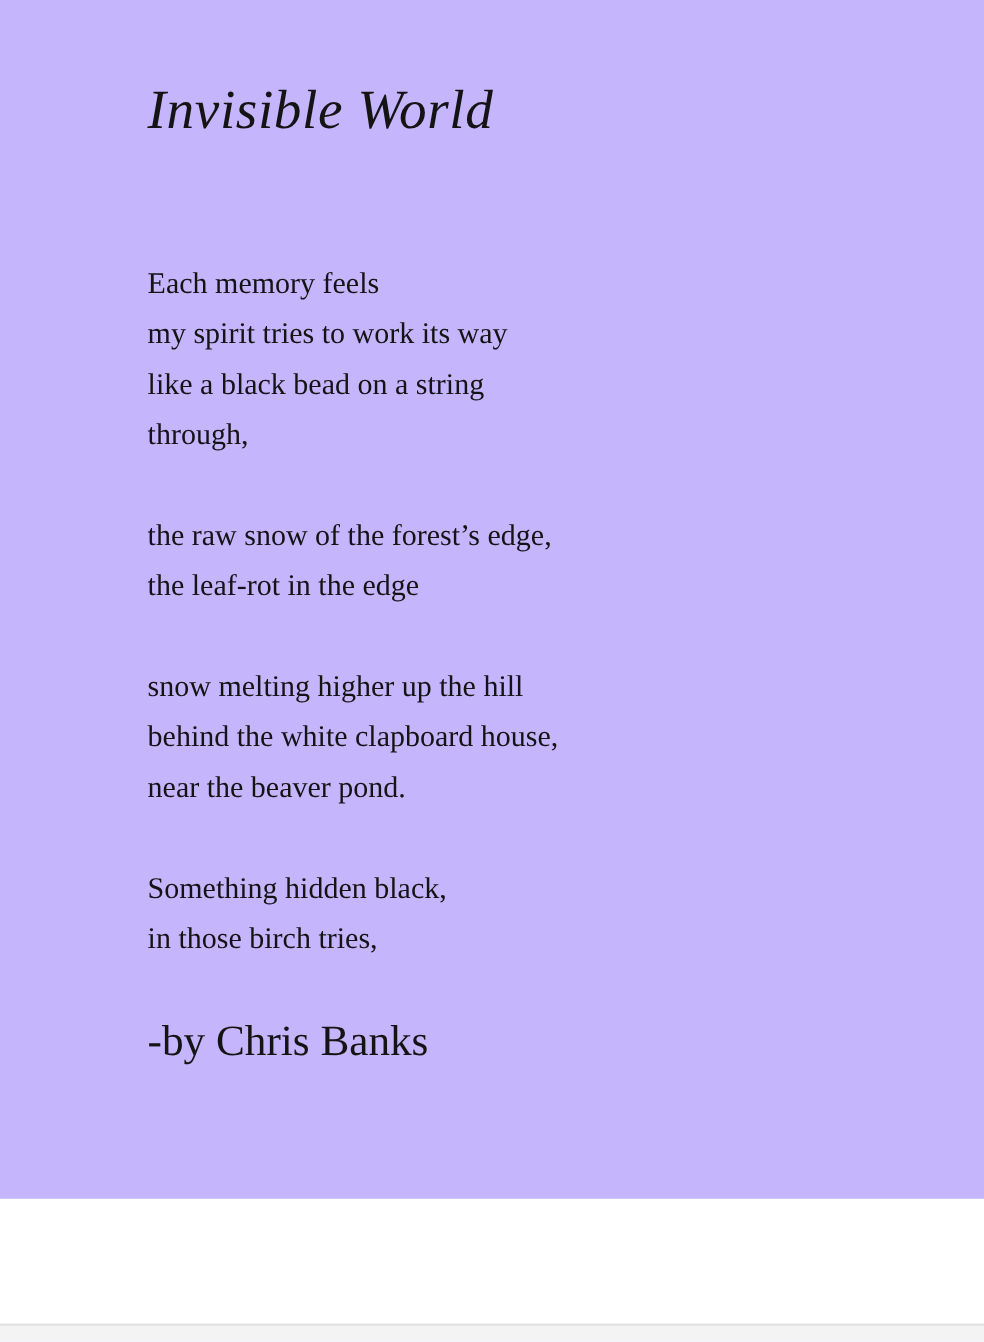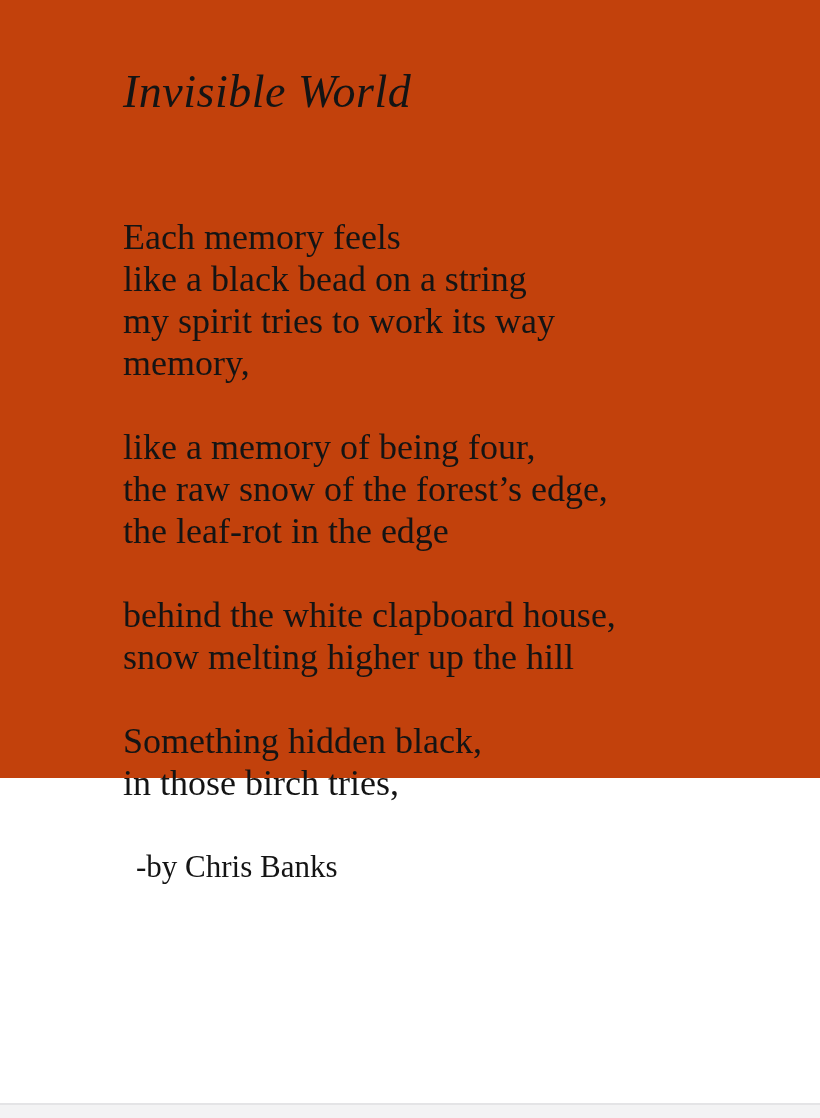--- a/index.html
+++ b/index.html
@@ -12,46 +12,46 @@
     height: 1118px;
     position: relative;
     overflow: hidden;
     font-family: "Liberation Serif", serif;
     color: #141414;
   }
   .poem-page {
     position: absolute;
     top: 0; left: 0;
     width: 820px;
-    height: 778px;
-    background: #c2410c;
+    height: 999px;
+    background: #c4b5fd;
     padding: 64px 40px 0 123px;
     box-sizing: border-box;
   }
   .poem-title {
     font-style: italic;
     font-weight: 400;
     font-size: 46px;
     line-height: 56px;
     margin: 0 0 96px 0;
     letter-spacing: 0.5px;
   }
   .stanza {
     margin: 0 0 42px 0;
   }
   .poem-line {
     margin: 0;
-    font-size: 36px;
+    font-size: 25px;
     line-height: 42px;
     white-space: pre;
     font-family: Liberation Serif, serif;
   }
   .attribution {
-    margin: 13px;
-    font-size: 31px;
+    margin: 0;
+    font-size: 36px;
     line-height: 42px;
   }
   .bottom-bar {
     position: absolute;
     left: 0;
     bottom: 0;
     width: 820px;
     height: 13px;
     background: #f3f3f4;
     border-top: 2px solid #e4e4e6;
@@ -60,34 +60,34 @@
 </style>
 </head>
 <body>
 
 <article class="poem-page">
 
   <h1 class="poem-title">Invisible World</h1>
 
   <div class="stanza">
     <p class="poem-line">Each memory feels</p>
+    <p class="poem-line">my spirit tries to work its way</p>
     <p class="poem-line">like a black bead on a string</p>
-    <p class="poem-line">my spirit tries to work its way</p>
-    <p class="poem-line">memory,</p>
+    <p class="poem-line">through,</p>
   </div>
 
   <div class="stanza">
-    <p class="poem-line">like a memory of being four,</p>
     <p class="poem-line">the raw snow of the forest’s edge,</p>
     <p class="poem-line">the leaf-rot in the edge</p>
   </div>
 
   <div class="stanza">
+    <p class="poem-line">snow melting higher up the hill</p>
     <p class="poem-line">behind the white clapboard house,</p>
-    <p class="poem-line">snow melting higher up the hill</p>
+    <p class="poem-line">near the beaver pond.</p>
   </div>
 
   <div class="stanza">
     <p class="poem-line">Something hidden black,</p>
     <p class="poem-line">in those birch tries,</p>
   </div>
 
   <p class="attribution">-by Chris Banks</p>
 
 </article>

